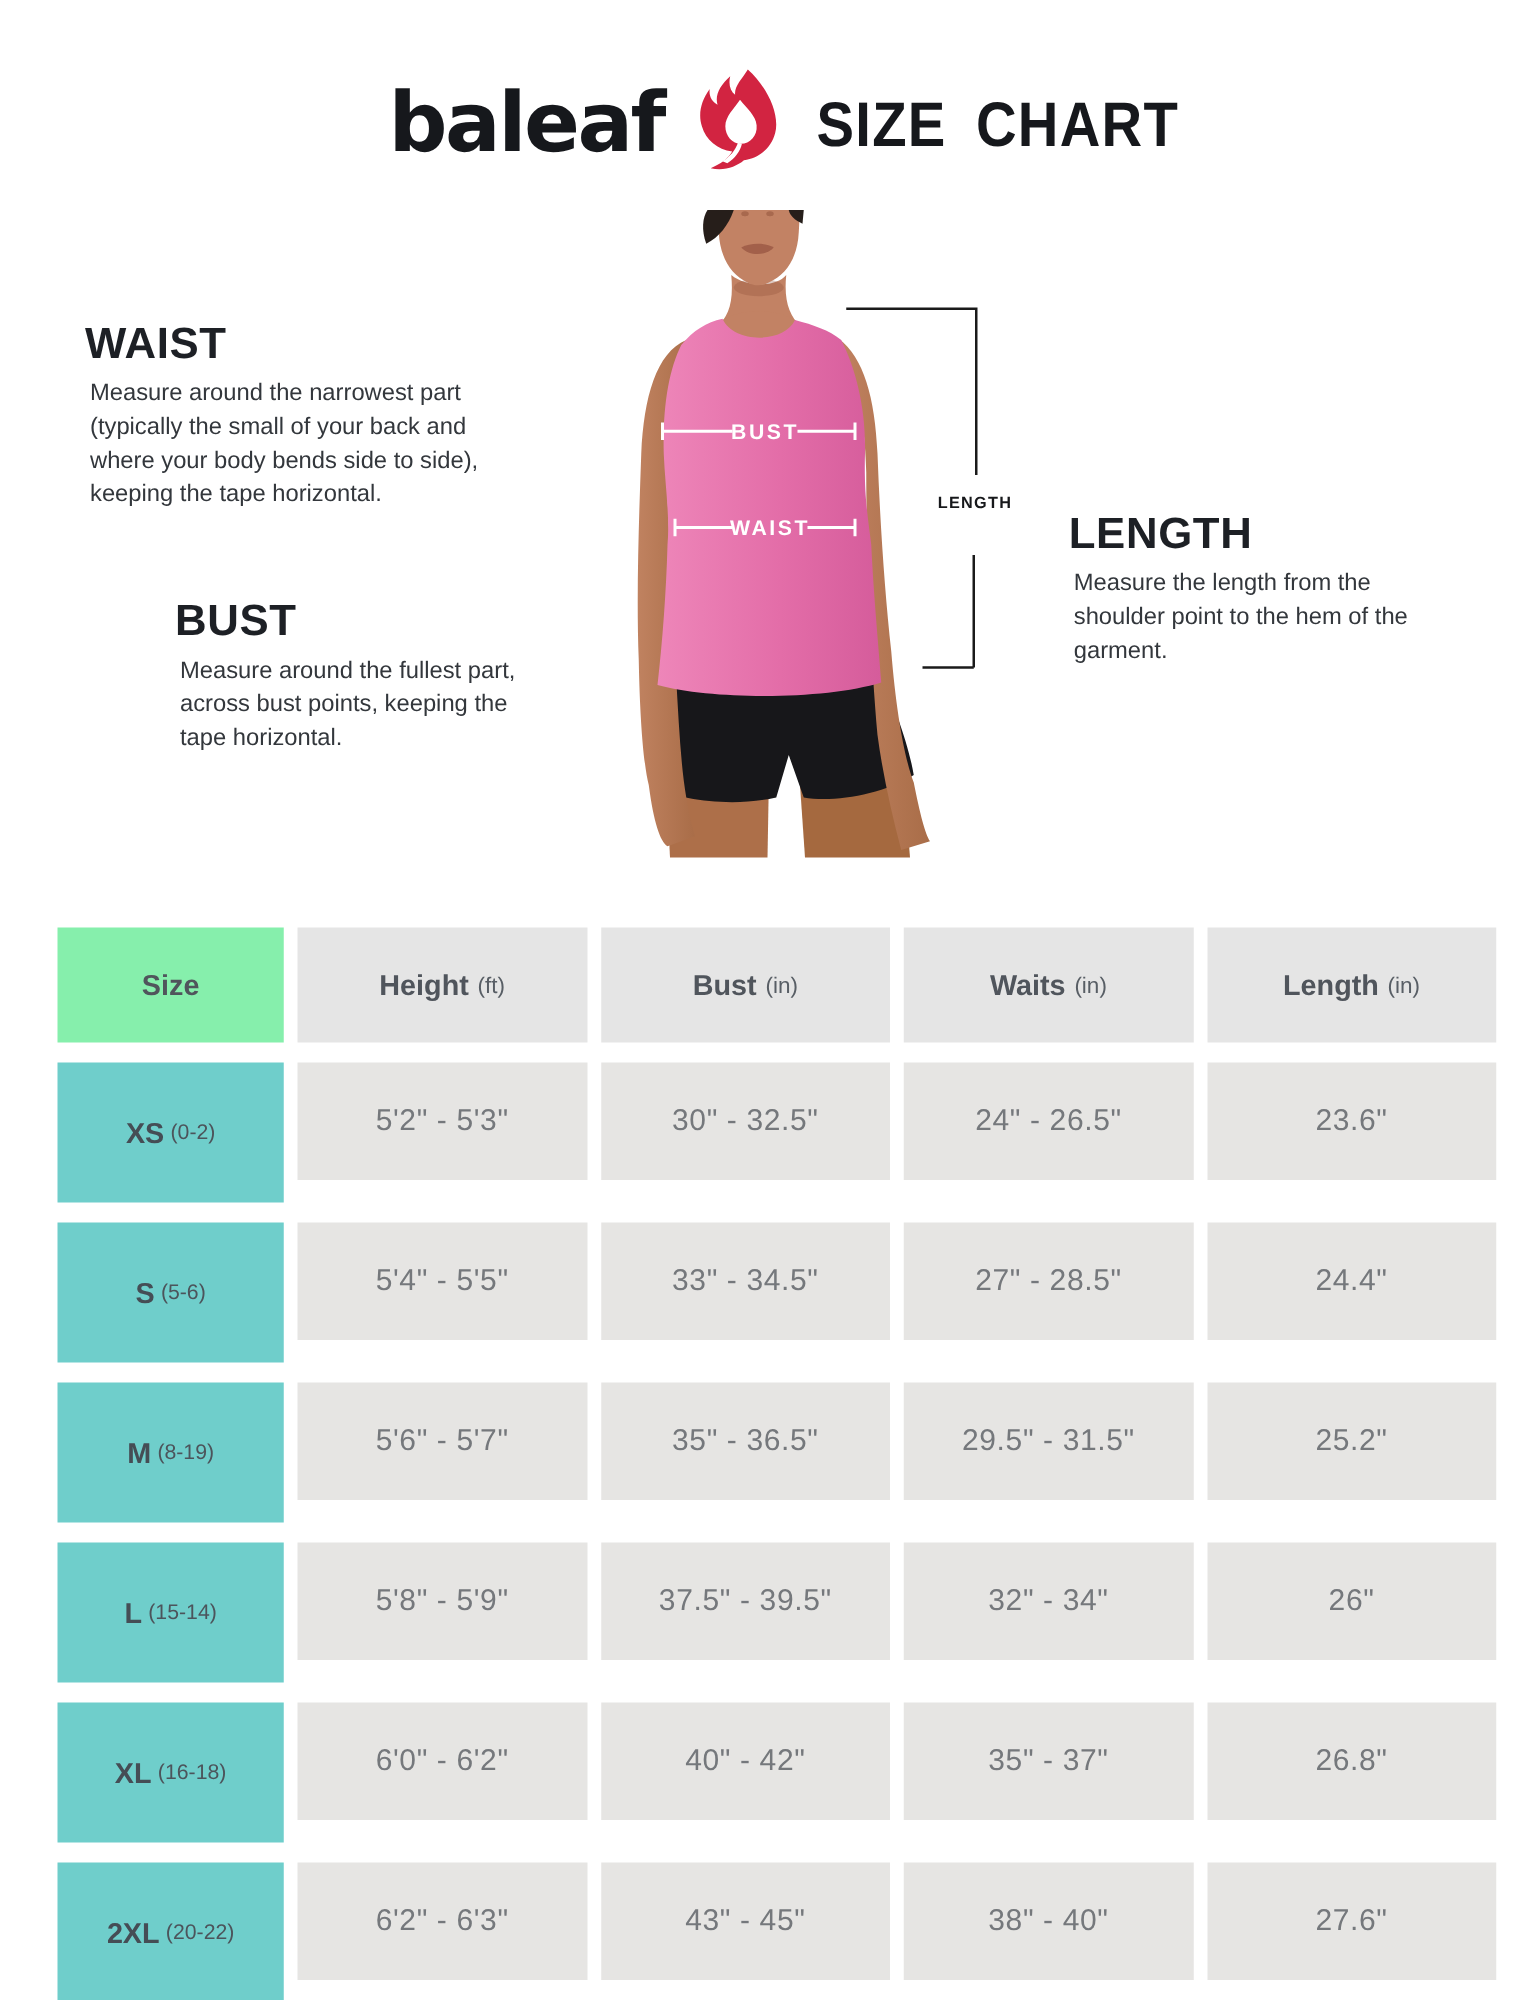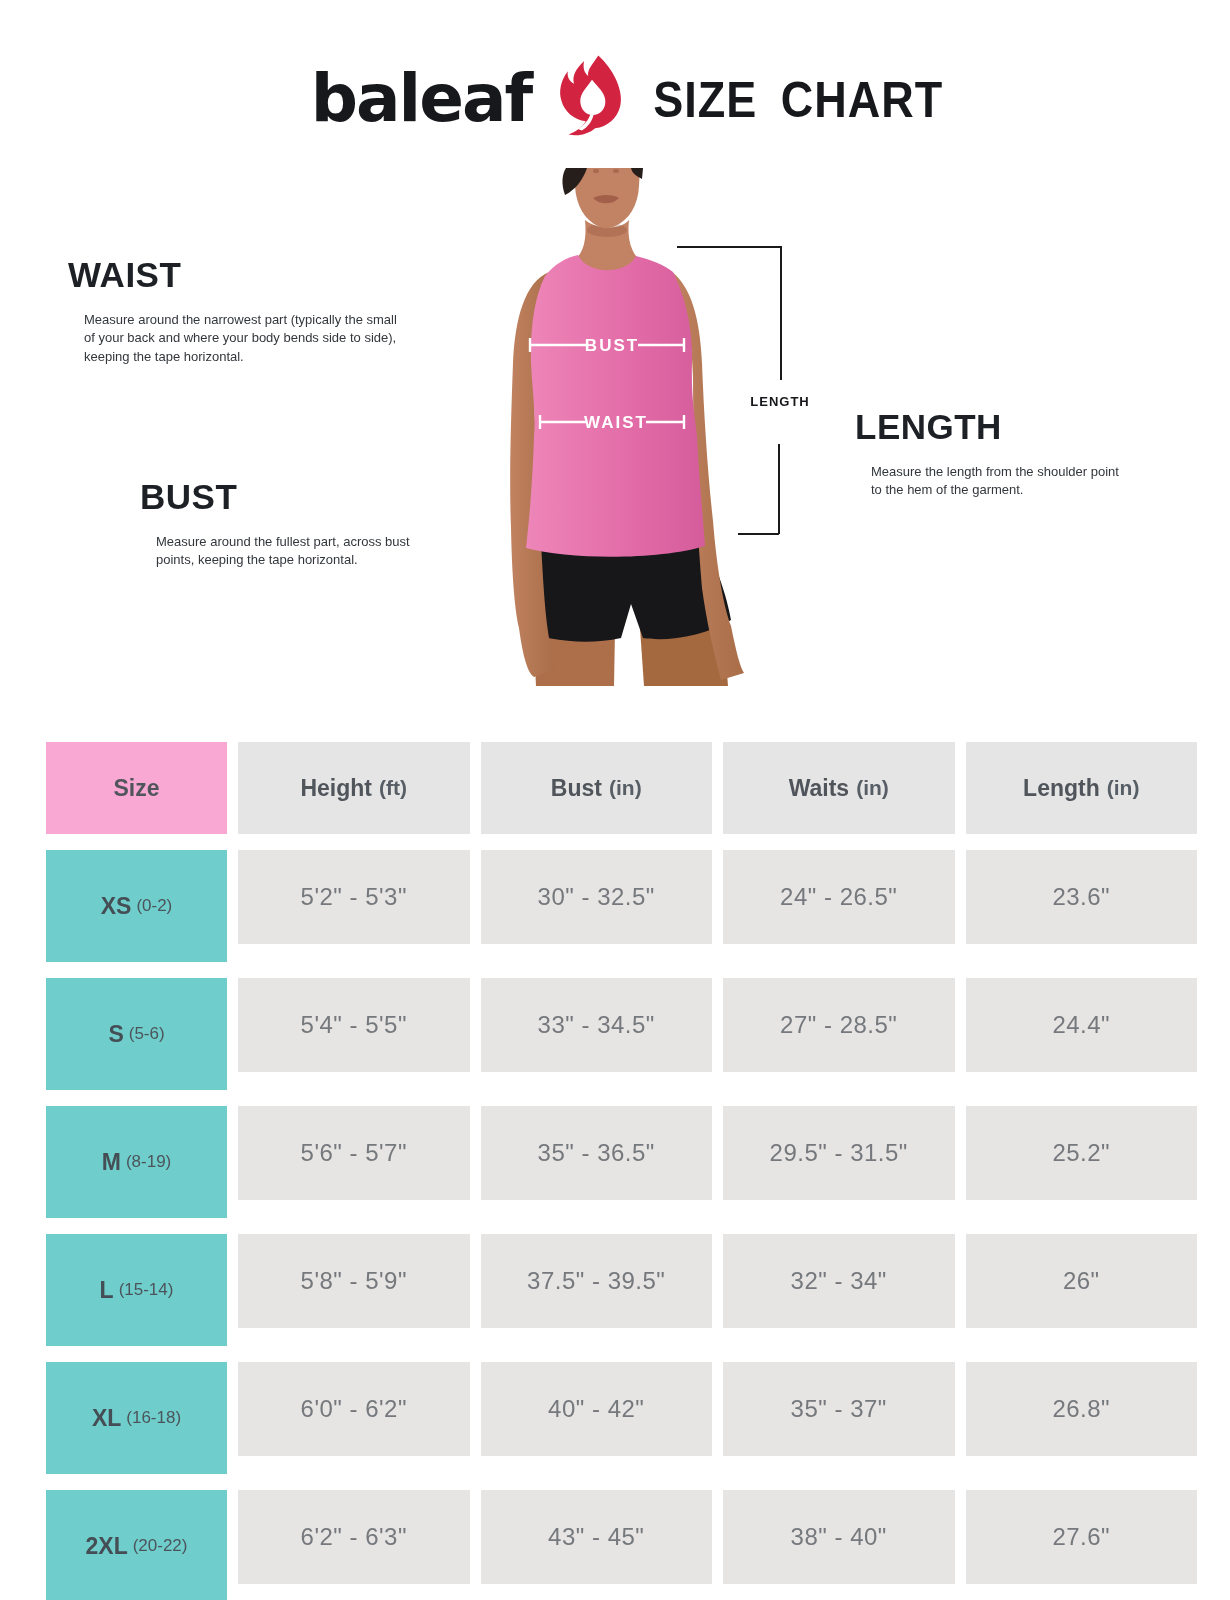--- a/index.html
+++ b/index.html
@@ -8,37 +8,37 @@
 
   
   .hdr{position:absolute;left:0;top:58px;width:100%;display:flex;align-items:center;justify-content:center;gap:20px;padding-left:12px;}
   .brand{font-family:"DejaVu Sans",sans-serif;font-size:66px;font-weight:bold;letter-spacing:-2px;color:#16181c;line-height:1;}
   .leaf{width:82px;height:86px;margin-top:-4px;}
   .ptitle{font-size:45px;font-weight:bold;letter-spacing:1px;word-spacing:10px;color:#16181c;line-height:1;transform:scaleY(1.12);}
 
   
   .instr{position:absolute;}
   .instr h2{margin:0 0 6px 0;font-size:35px;font-weight:bold;color:#1d2025;letter-spacing:.5px;line-height:1.1;}
-  .instr p{margin:16px;font-size:13px;line-height:1.43;color:#33373c;}
+  .instr p{margin:4px;font-size:19px;line-height:1.43;color:#33373c;}
   .instr.waist{left:68px;top:256px;width:352px;}
   .instr.bust{left:140px;top:478px;width:310px;}
   .instr.length{left:855px;top:408px;width:292px;}
 
   
   .model{position:absolute;left:435px;top:168px;width:440px;height:520px;}
   .mlabel{font-family:"Liberation Sans",sans-serif;font-weight:bold;fill:#ffffff;font-size:17px;letter-spacing:2px;}
   .blabel{font-family:"Liberation Sans",sans-serif;font-weight:bold;fill:#17181b;font-size:13px;letter-spacing:1px;}
 
   
   .size-table{position:absolute;left:46px;top:742px;width:1151px;display:grid;
     grid-template-columns:181px repeat(4,1fr);column-gap:11px;row-gap:16px;}
   .size-table>div{display:flex;align-items:center;justify-content:center;}
   .th{height:92px;background:#e5e5e5;color:#50555c;font-size:23px;font-weight:bold;}
-  .th .unit{font-weight:bold;font-size:21px;margin-left:7px;color:#585e65;}
-  .th.col-size{background:#f9a8d4;}
+  .th .unit{font-weight:normal;font-size:18px;margin-left:7px;color:#585e65;}
+  .th.col-size{background:#86efac;}
   .sz{height:112px;background:#6fcecb;color:#454d55;font-size:23px;font-weight:bold;}
   .sz .range{font-weight:normal;font-size:17px;margin-left:5px;color:#4c545b;}
   .dc{height:94px;background:#e6e5e3;color:#75787c;font-size:24px;letter-spacing:.5px;}
 </style>
 </head>
 <body>
 
 <div class="canvas">
 
   <div class="hdr">

